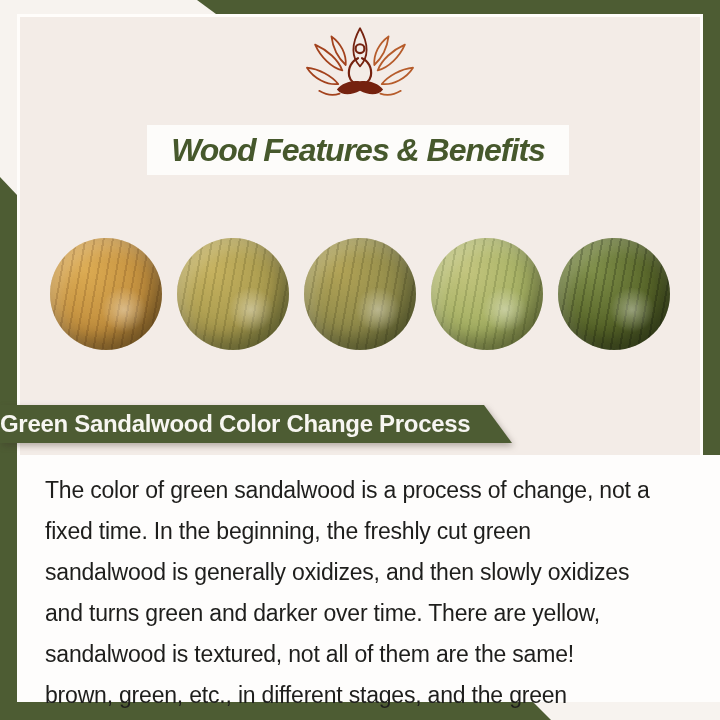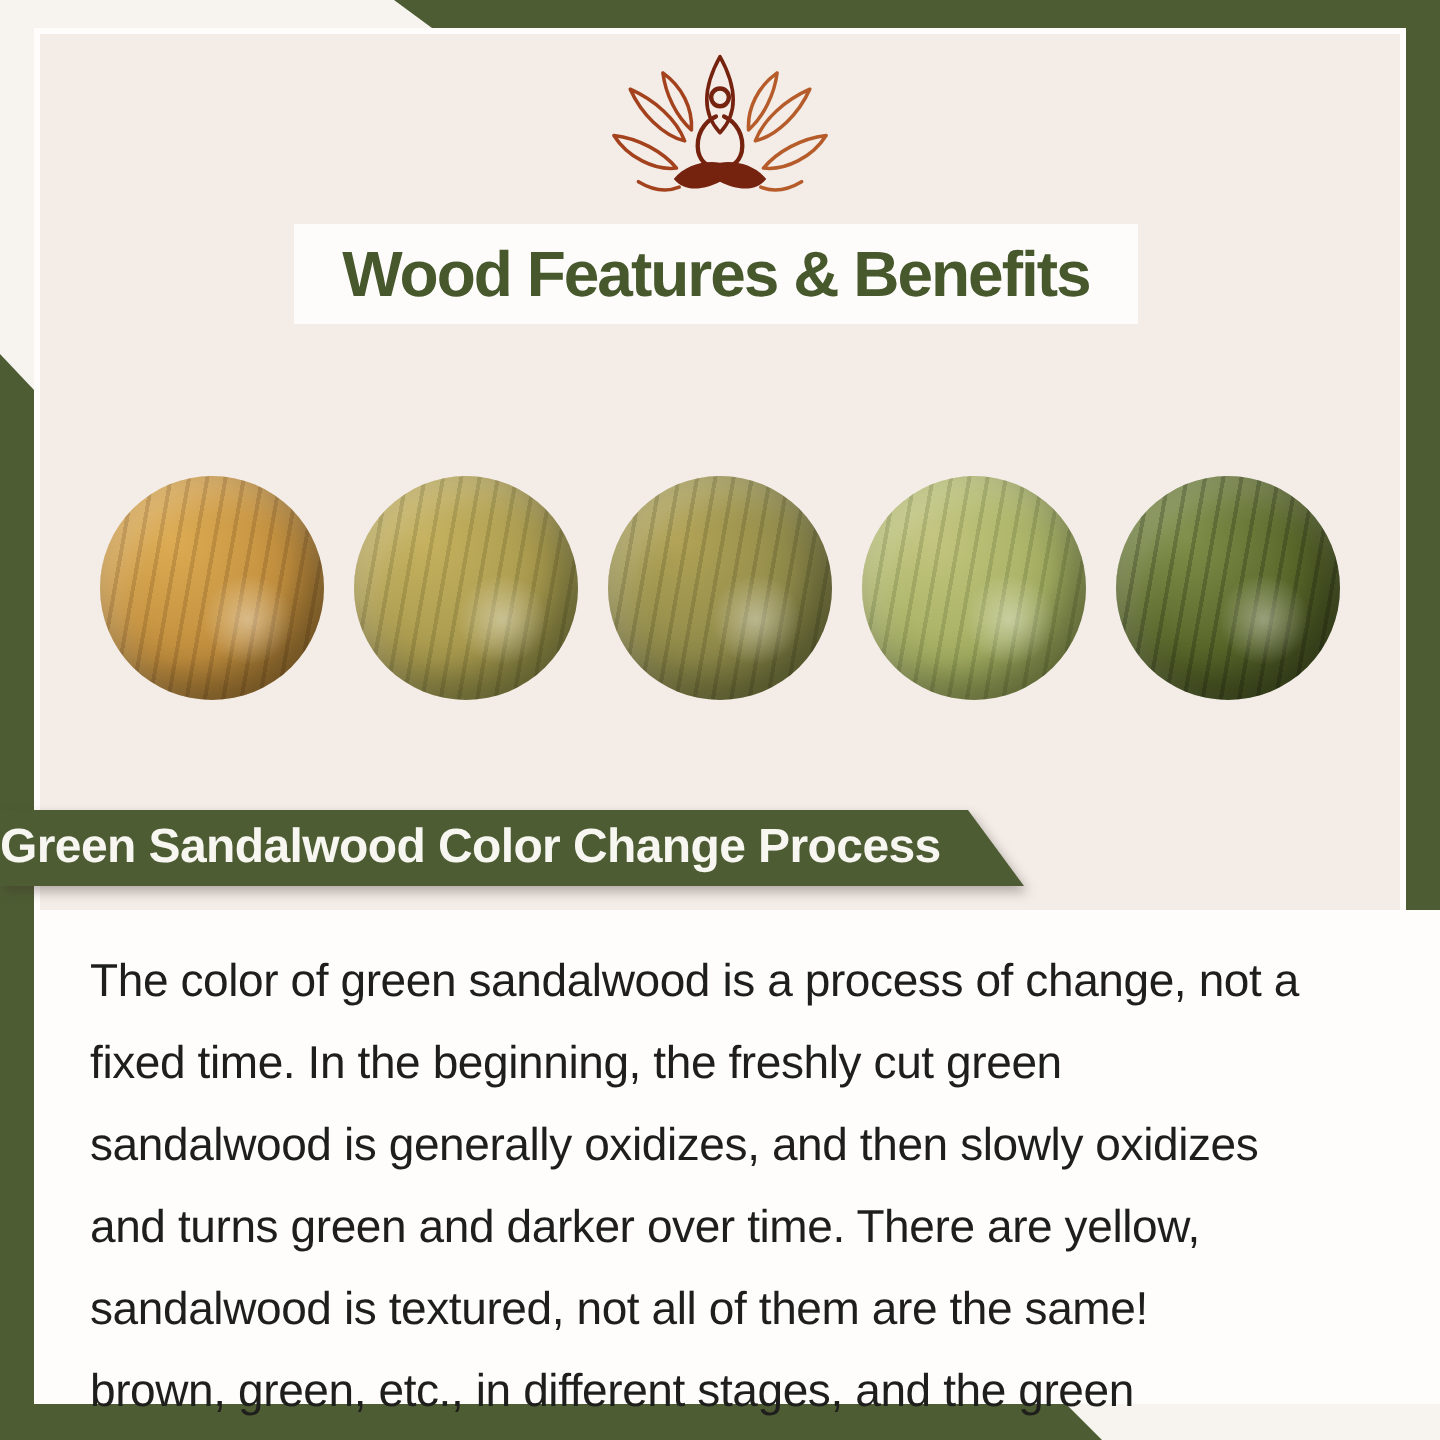--- a/index.html
+++ b/index.html
@@ -27,22 +27,22 @@
   .petal{fill:none;stroke-linecap:round;stroke-linejoin:round;}
   .p-dark{stroke:var(--logo-dark,#75220f);stroke-width:2.6;}
   .p-red{stroke:var(--logo-red,#a3421d);stroke-width:2.6;}
   .p-orange{stroke:var(--logo-orange,#b65c2b);stroke-width:2.6;}
   .p-fill{fill:var(--logo-dark,#75220f);stroke:none;}
   .body-stroke{fill:none;stroke:var(--logo-dark,#75220f);stroke-width:3.2;stroke-linecap:round;}
   .brand-name{margin-top:20px;font-family:"Liberation Serif",serif;font-weight:600;font-size:16px;
               letter-spacing:4.5px;color:var(--brand-text,#3c352f);}
 
   
-  .title-band{position:absolute;left:147px;top:112px;width:422px;height:50px;
-              background:var(--band-white,#fdfcfa);display:flex;align-items:center;justify-content:center;}
+  .title-band{position:absolute;left:147px;top:125px;width:422px;height:50px;
+              background:var(--band-white,#fdfcfa);display:flex;align-items:center;justify-content:center;font-style:italic;}
   .title-text{font-weight:bold;font-size:32px;letter-spacing:-1px;white-space:nowrap;
               color:var(--title-green,#46582c);}
 
   
   .beads-row{position:absolute;left:50px;top:238px;width:620px;height:112px;
              display:flex;justify-content:space-between;}
   .bead{position:relative;width:112px;height:112px;border-radius:50%;
         background:radial-gradient(circle at 32% 28%,var(--c1,#d9a94f),var(--c2,#c28f3e) 55%,var(--c3,#7d5f26) 100%);
         box-shadow:inset -10px -12px 20px rgba(0,0,0,.28),inset 8px 10px 16px rgba(255,255,255,.22);}
   .bead::before{content:"";position:absolute;inset:0;border-radius:50%;

